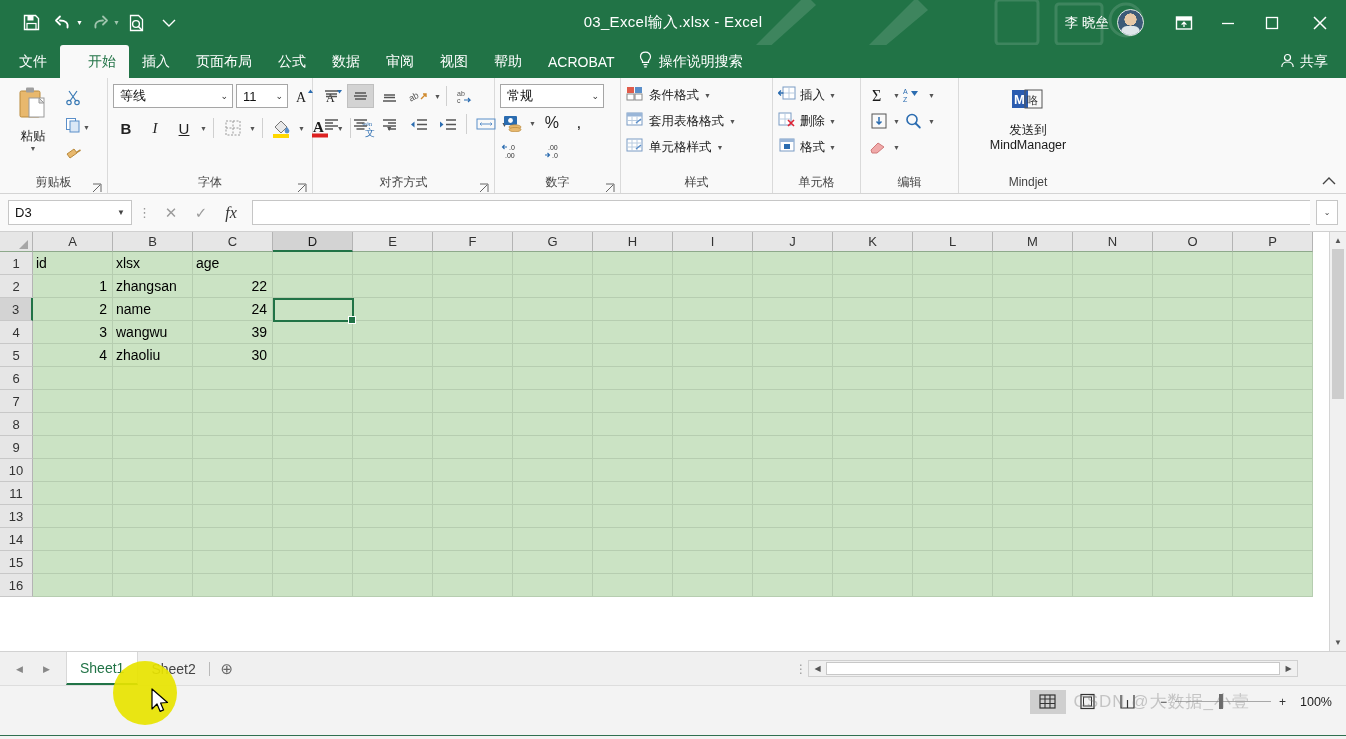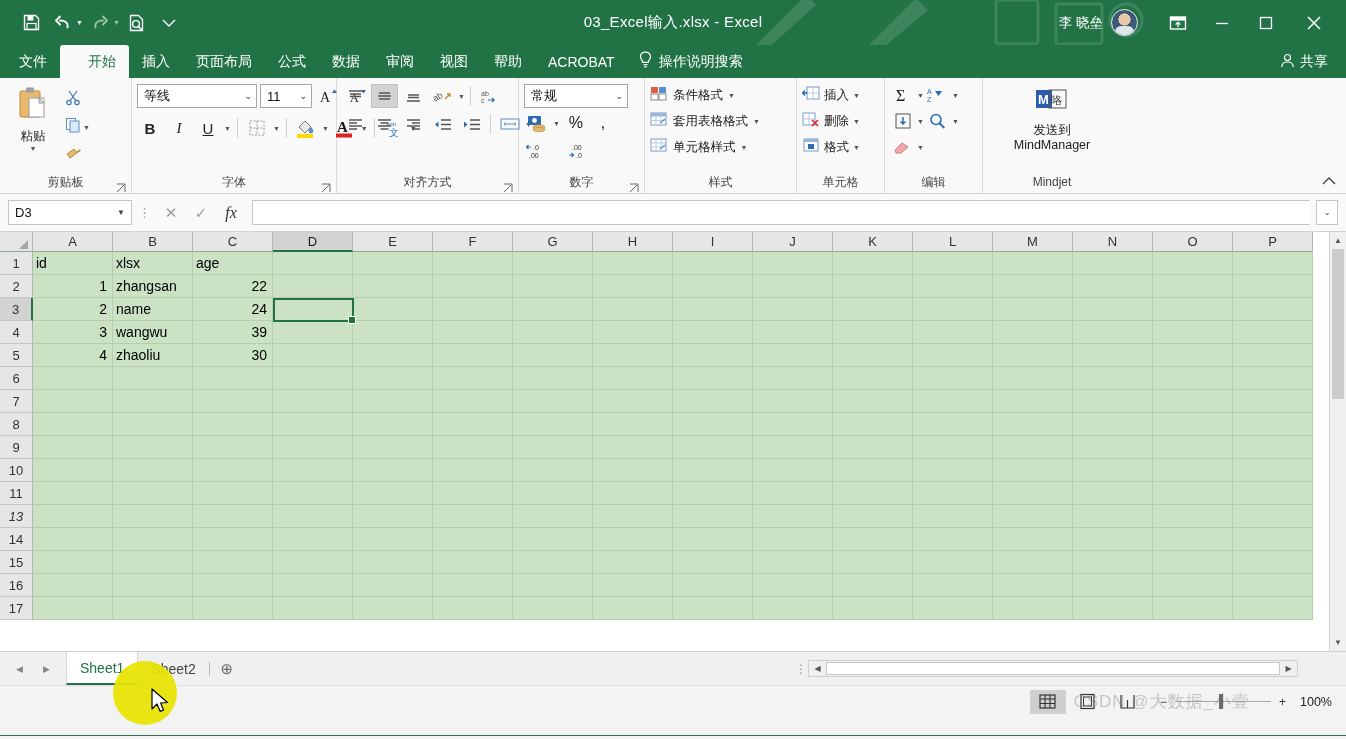--- a/index.html
+++ b/index.html
@@ -25,21 +25,21 @@
     color: #ffffff;
   }
   .qat-btn.dim { color: #9fc4ad; }
   .qat-caret { font-size: 7px; margin-left: -4px; color: #ffffff; }
   .qat-caret.dim { color: #9fc4ad; }
   .win-title {
     position: absolute; left: 0; right: 0; text-align: center;
     color: #ffffff; font-size: 15px; letter-spacing: .3px; z-index: 1;
   }
   .tb-right {
-    margin-left: auto; display: flex; align-items: center; z-index: 2; padding-right: 6px;
+    margin-left: auto; display: flex; align-items: center; z-index: 2; padding-right: 0;
   }
   .user-name { color: #fff; font-size: 13.5px; margin-right: 8px; }
   .avatar {
     width: 27px; height: 27px; border-radius: 50%; margin-right: 18px;
     background: radial-gradient(circle at 50% 38%, #e8c9a8 0 30%, #3c5a78 31% 100%);
     border: 1px solid #e7efe9; overflow: hidden; position: relative;
   }
   .avatar::after {
     content: ""; position: absolute; left: 3px; right: 3px; bottom: 0; height: 9px;
     background: #dfe6ea; border-radius: 6px 6px 0 0;
@@ -73,21 +73,21 @@
   .grp { position: relative; display: flex; flex-direction: column; border-right: 1px solid #dadada; }
   .grp-body { flex: 1; display: flex; align-items: flex-start; padding: 6px 5px 0 5px; }
   .grp-label {
     height: 19px; line-height: 17px; text-align: center; font-size: 12px; color: #444;
   }
   .dialog-launcher {
     position: absolute; right: 4px; bottom: 2px; width: 11px; height: 11px; color: #666;
   }
 
   
-  .g-clip { width: 132px; justify-content: center; }
+  .g-clip { width: 108px; justify-content: center; }
   .paste-big {
     width: 56px; display: flex; flex-direction: column; align-items: center; padding-top: 2px;
   }
   .paste-label { font-size: 12.5px; color: #222; margin-top: 2px; }
   .mini-col { display: flex; flex-direction: column; gap: 3px; padding-top: 4px; }
   .mini-row { display: flex; align-items: center; gap: 2px; height: 24px; padding-left: 4px; }
   .caret { font-size: 7px; color: #555; }
 
   
   .g-font { width: 205px; }
@@ -1011,21 +1011,21 @@
             <div class="cell" style="width: 80px;"></div>
             <div class="cell" style="width: 80px;"></div>
             <div class="cell" style="width: 80px;"></div>
             <div class="cell" style="width: 80px;"></div>
             <div class="cell" style="width: 80px;"></div>
             <div class="cell" style="width: 80px;"></div>
             <div class="cell" style="width: 80px;"></div>
             <div class="cell" style="width: 80px;"></div>
             <div class="cell" style="width: 80px;"></div>
           </div>
-          <div class="body-row" style="height: 23px; font-style: italic;">
+          <div class="body-row" style="height: 23px;">
             <div class="rowhdr">13</div>
             <div class="cell" style="width: 80px;"></div>
             <div class="cell" style="width: 80px;"></div>
             <div class="cell" style="width: 80px;"></div>
             <div class="cell" style="width: 80px;"></div>
             <div class="cell" style="width: 80px;"></div>
             <div class="cell" style="width: 80px;"></div>
             <div class="cell" style="width: 80px;"></div>
             <div class="cell" style="width: 80px;"></div>
             <div class="cell" style="width: 80px;"></div>
@@ -1070,39 +1070,20 @@
             <div class="cell" style="width: 80px;"></div>
             <div class="cell" style="width: 80px;"></div>
             <div class="cell" style="width: 80px;"></div>
             <div class="cell" style="width: 80px;"></div>
             <div class="cell" style="width: 80px;"></div>
             <div class="cell" style="width: 80px;"></div>
             <div class="cell" style="width: 80px;"></div>
           </div>
           <div class="body-row" style="height: 23px;">
             <div class="rowhdr">16</div>
-            <div class="cell" style="width: 80px;"></div>
-            <div class="cell" style="width: 80px;"></div>
-            <div class="cell" style="width: 80px;"></div>
-            <div class="cell" style="width: 80px;"></div>
-            <div class="cell" style="width: 80px;"></div>
-            <div class="cell" style="width: 80px;"></div>
-            <div class="cell" style="width: 80px;"></div>
-            <div class="cell" style="width: 80px;"></div>
-            <div class="cell" style="width: 80px;"></div>
-            <div class="cell" style="width: 80px;"></div>
-            <div class="cell" style="width: 80px;"></div>
-            <div class="cell" style="width: 80px;"></div>
-            <div class="cell" style="width: 80px;"></div>
-            <div class="cell" style="width: 80px;"></div>
-            <div class="cell" style="width: 80px;"></div>
-            <div class="cell" style="width: 80px;"></div>
-          </div>
-          <div class="body-row" style="height: 23px;">
-            <div class="rowhdr">17</div>
             <div class="cell" style="width: 80px;"></div>
             <div class="cell" style="width: 80px;"></div>
             <div class="cell" style="width: 80px;"></div>
             <div class="cell" style="width: 80px;"></div>
             <div class="cell" style="width: 80px;"></div>
             <div class="cell" style="width: 80px;"></div>
             <div class="cell" style="width: 80px;"></div>
             <div class="cell" style="width: 80px;"></div>
             <div class="cell" style="width: 80px;"></div>
             <div class="cell" style="width: 80px;"></div>

